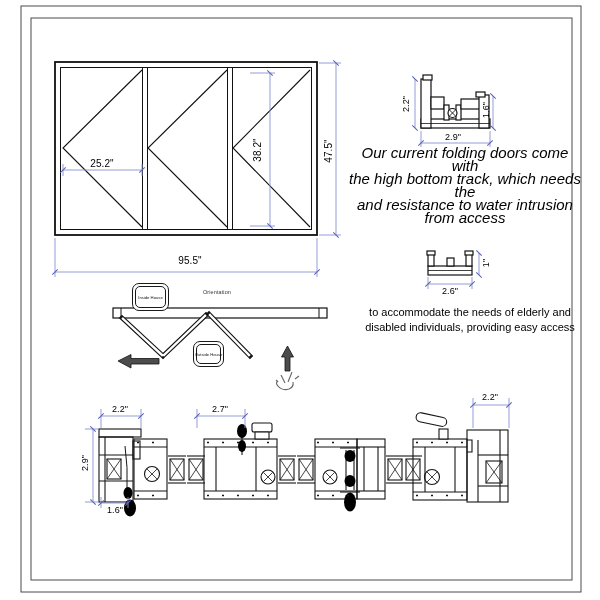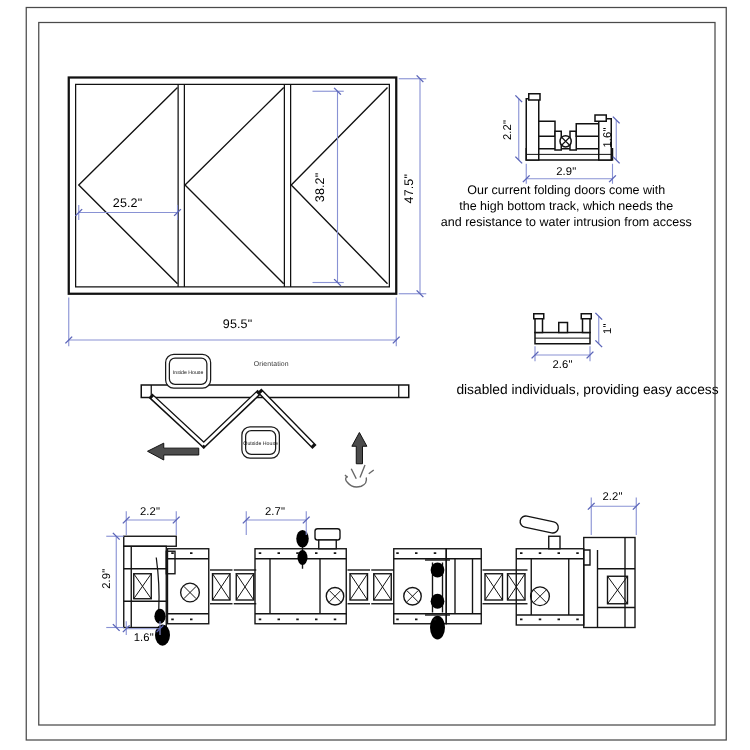--- a/index.html
+++ b/index.html
@@ -5,21 +5,21 @@
   html,body{margin:0;padding:0;background:#fff;}
   .canvas{position:relative;width:600px;height:600px;background:#ffffff;overflow:hidden;
           font-family:"Liberation Sans",sans-serif;color:#000;}
   .canvas svg{position:absolute;left:0;top:0;}
   .lbl{position:absolute;white-space:nowrap;transform:translate(-50%,-50%);
        font-size:10px;color:#000;letter-spacing:.1px;}
   .lbl.rot{transform:translate(-50%,-50%) rotate(-90deg);}
   .lbl.small{font-size:9px;}
   .lbl.tiny{font-size:5.5px;color:#333;}
   .para{position:absolute;text-align:center;color:#000;}
-  .para.p1{left:336px;top:146px;width:234px;font-size:10px;line-height:13px;}
+  .para.p1{left:348px;top:146px;width:234px;font-size:15px;line-height:13px;font-style:italic;}
   .para.p2{left:352px;top:305px;width:236px;font-size:11px;line-height:15px;}
   .house-box{position:absolute;box-sizing:border-box;border:1.3px solid #1a1a1a;
              border-radius:7px;padding:2px;background:#fff;}
   .house-box .inner{box-sizing:border-box;width:100%;height:100%;border:1px solid #1a1a1a;
              border-radius:5px;display:flex;align-items:center;justify-content:center;
              font-size:4.2px;white-space:nowrap;overflow:visible;color:#111;}
   .hb-inside{left:132px;top:283px;width:37px;height:28px;}
   .hb-outside{left:193px;top:341px;width:31px;height:26px;}
 </style>
 </head>
@@ -287,20 +287,21 @@
 <span class="lbl rot small" style="left:486px;top:263px;">1"</span>
 <span class="lbl small" style="left:450px;top:291px;">2.6"</span>
 
 <div class="para p1">
   <div>Our current folding doors come with</div>
   <div>the high bottom track, which needs the</div>
   <div>and resistance to water intrusion from access</div>
 </div>
 
 <div class="para p2">
+  <div>to accommodate the needs of elderly and</div>
   <div>disabled individuals, providing easy access</div>
 </div>
 
 <span class="lbl tiny" style="left:217px;top:292px;">Orientation</span>
 <div class="house-box hb-inside">
   <div class="inner">Inside House</div>
 </div>
 <div class="house-box hb-outside">
   <div class="inner">Outside House</div>
 </div>

